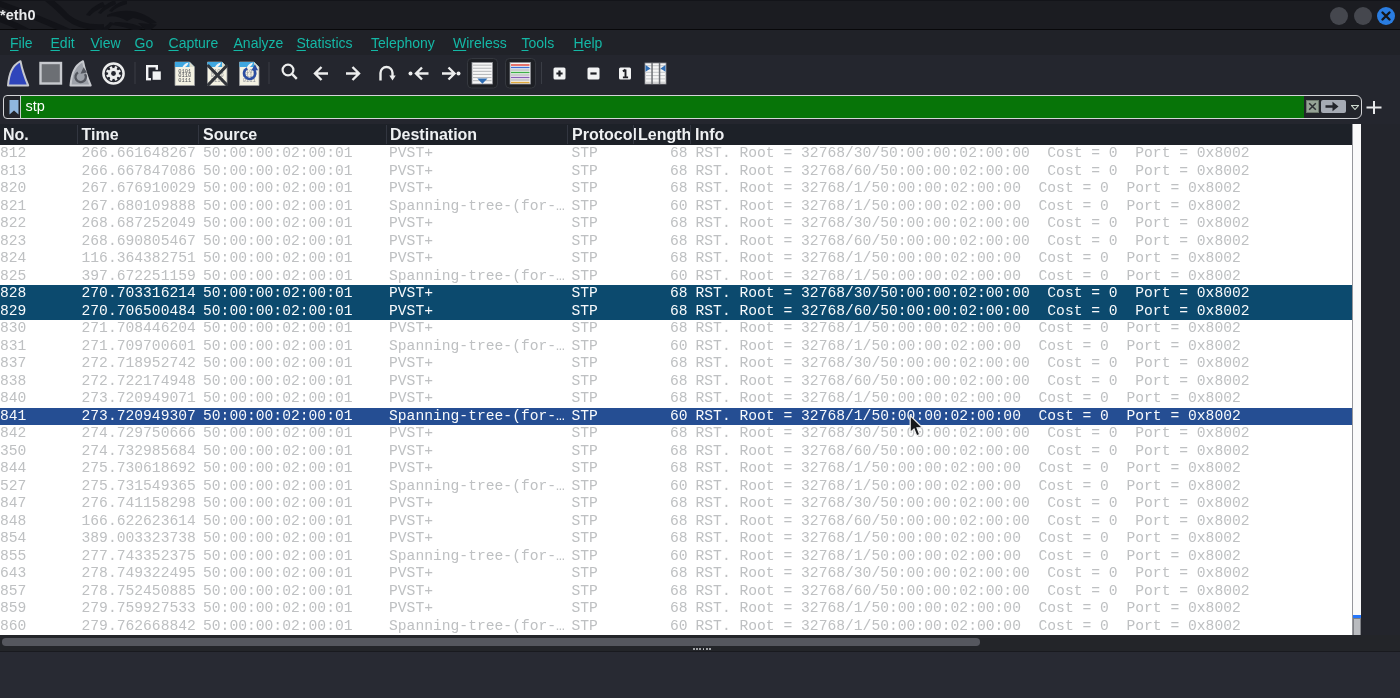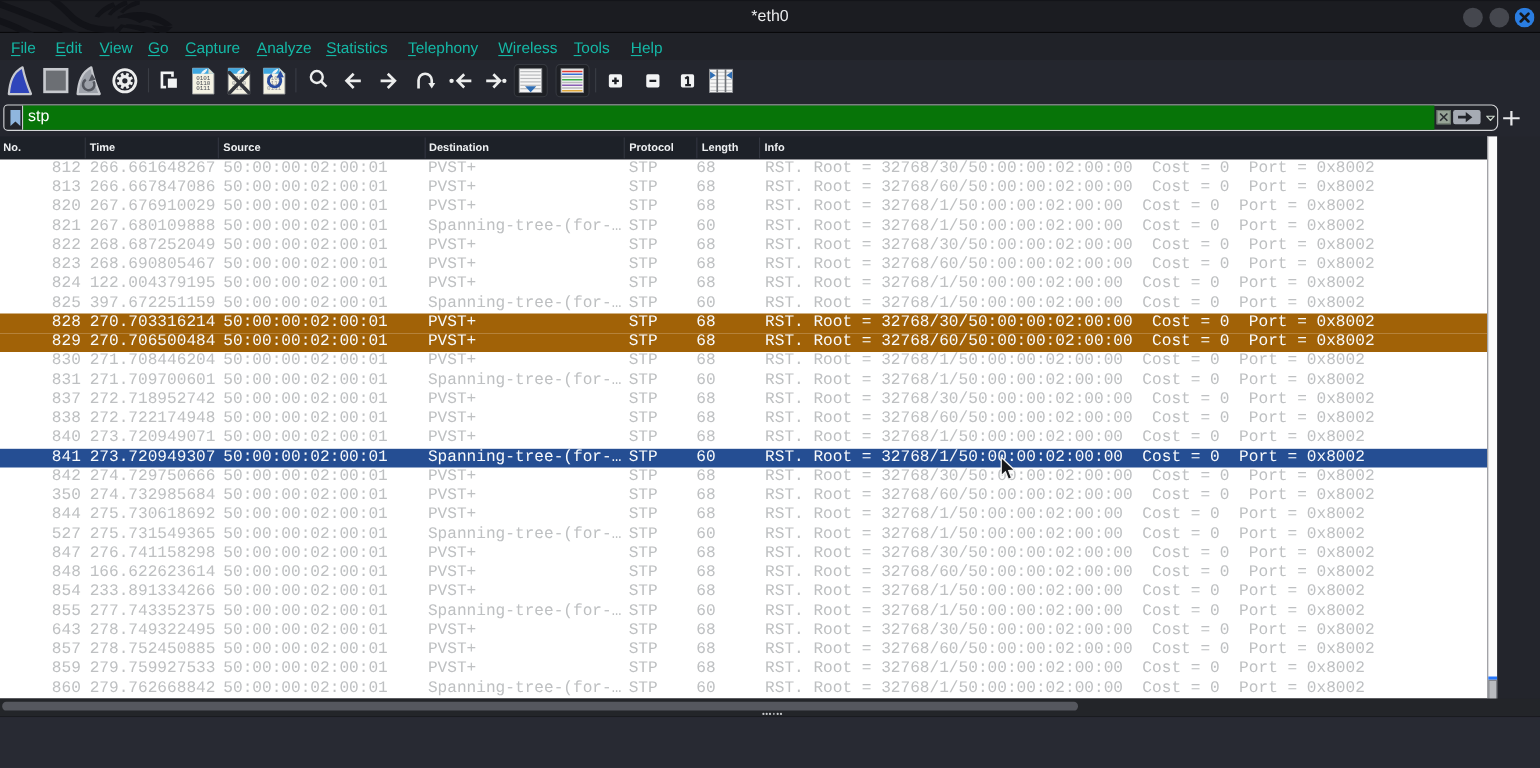--- a/index.html
+++ b/index.html
@@ -1,48 +1,48 @@
 <!DOCTYPE html>
 <html><head><meta charset="utf-8"><style>
 *{margin:0;padding:0;box-sizing:border-box}
 html,body{width:1400px;height:698px;overflow:hidden;background:#282a33;opacity:.999;
   font-family:"Liberation Sans",sans-serif;position:relative}
 .abs{position:absolute}
 
 #title{left:0;top:0;width:1400px;height:30px;background:#1b1c21;border-top:1.5px solid #131419;border-bottom:1px solid #08080a}
-#title .txt{left:0;top:0;width:1400px;height:30px;line-height:29px;text-align:center;
-  color:#e9eaec;font-size:14.5px;font-weight:400}
+#title .txt{left:0;top:0;width:1400px;height:30px;line-height:29px;text-align:left;
+  color:#e9eaec;font-size:14.5px;font-weight:700}
 .wbtn{top:6px;width:18px;height:18px;border-radius:50%;background:#45474e}
 
 #menu{left:0;top:30px;width:1400px;height:25px;background:#202228}
 .mi{position:absolute;top:0;height:25px;line-height:26px;color:#14b8a6;font-size:14px}
 .mi u{text-decoration-thickness:1px;text-underline-offset:2px}
 
 #tools{left:0;top:55px;width:1400px;height:68.5px;background:#24262e}
 
 #filter{left:3px;top:40px;width:1359px;height:24px;border:1px solid #d4d5d8;
   border-radius:4px 6px 6px 4px;background:#22242a;overflow:hidden}
 #filter .green{position:absolute;left:16px;top:-1px;width:1284px;height:24px;background:#077408;
   border-left:1px solid #caccd0}
 #filter .stp{position:absolute;left:21.5px;top:-1px;height:23px;line-height:23px;color:#fff;font-size:14.5px}
 
 #head{left:0;top:123.5px;width:1352px;height:21.5px;background:#1d2128;color:#eef0f2;
-  font-size:10px;font-weight:700}
+  font-size:16px;font-weight:700}
 #head span{position:absolute;top:0;height:21.5px;line-height:21px}
 #head i{position:absolute;top:1px;height:19.5px;width:1px;background:#323640}
 
 #tbl{left:0;top:145px;width:1352px;height:490px;background:#fff;
   font-family:"Liberation Mono",monospace;font-size:14.67px;color:#bec0c2}
 .r{position:relative;width:1352px;height:17.5px;line-height:17.5px;white-space:pre}
 .r span{position:absolute;top:0}
-.r.sel{background:#a16207;color:#f8fafc}
+.r.sel{background:#0c4a6e;color:#f8fafc}
 .r.nav{background:#254e93;color:#f8fafc}
-.c0{left:0;width:73.5px;text-align:right}
+.c0{left:0;width:73.5px;}
 .c1{left:81.5px}.c2{left:203px}.c3{left:389px}.c4{left:571.5px}
-.c5{left:633px;width:54.5px;}.c6{left:695.5px}
+.c5{left:633px;width:54.5px;text-align:right}.c6{left:695.5px}
 
 #vsb{left:1351.5px;top:123.5px;width:9.5px;height:514px;background:#fafafa;border-left:1px solid #95969b}
 #vsbmark{left:1352.5px;top:614.5px;width:8.5px;height:3px;background:#2677fb}
 #vsbthumb{left:1352.5px;top:617.5px;width:8.5px;height:19.5px;background:#b9bbbf;border:1px solid #7e8085}
 #rmargin{left:1361px;top:123.5px;width:39px;height:527.5px;background:#23252c}
 
 #hsb{left:0;top:635px;width:1400px;height:15.5px;background:#232529}
 #hsbthumb{left:2px;top:638px;width:978px;height:7.5px;border-radius:3.75px;background:#55575e}
 #split{left:0;top:650.5px;width:1400px;height:1px;background:#191a1f}
 #bottom{left:0;top:651.5px;width:1400px;height:46.5px;background:#282a33}
@@ -222,37 +222,37 @@
     <i style="left:633px"></i>
     <i style="left:690px"></i>
 </div>
 <div class="abs" id="tbl">
 <div class="r"><span class="c0">812</span><span class="c1">266.661648267</span><span class="c2">50:00:00:02:00:01</span><span class="c3">PVST+</span><span class="c4">STP</span><span class="c5">68</span><span class="c6">RST. Root = 32768/30/50:00:00:02:00:00&nbsp;&nbsp;Cost = 0&nbsp;&nbsp;Port = 0x8002</span></div>
 <div class="r"><span class="c0">813</span><span class="c1">266.667847086</span><span class="c2">50:00:00:02:00:01</span><span class="c3">PVST+</span><span class="c4">STP</span><span class="c5">68</span><span class="c6">RST. Root = 32768/60/50:00:00:02:00:00&nbsp;&nbsp;Cost = 0&nbsp;&nbsp;Port = 0x8002</span></div>
 <div class="r"><span class="c0">820</span><span class="c1">267.676910029</span><span class="c2">50:00:00:02:00:01</span><span class="c3">PVST+</span><span class="c4">STP</span><span class="c5">68</span><span class="c6">RST. Root = 32768/1/50:00:00:02:00:00&nbsp;&nbsp;Cost = 0&nbsp;&nbsp;Port = 0x8002</span></div>
 <div class="r"><span class="c0">821</span><span class="c1">267.680109888</span><span class="c2">50:00:00:02:00:01</span><span class="c3">Spanning-tree-(for-…</span><span class="c4">STP</span><span class="c5">60</span><span class="c6">RST. Root = 32768/1/50:00:00:02:00:00&nbsp;&nbsp;Cost = 0&nbsp;&nbsp;Port = 0x8002</span></div>
 <div class="r"><span class="c0">822</span><span class="c1">268.687252049</span><span class="c2">50:00:00:02:00:01</span><span class="c3">PVST+</span><span class="c4">STP</span><span class="c5">68</span><span class="c6">RST. Root = 32768/30/50:00:00:02:00:00&nbsp;&nbsp;Cost = 0&nbsp;&nbsp;Port = 0x8002</span></div>
 <div class="r"><span class="c0">823</span><span class="c1">268.690805467</span><span class="c2">50:00:00:02:00:01</span><span class="c3">PVST+</span><span class="c4">STP</span><span class="c5">68</span><span class="c6">RST. Root = 32768/60/50:00:00:02:00:00&nbsp;&nbsp;Cost = 0&nbsp;&nbsp;Port = 0x8002</span></div>
-<div class="r"><span class="c0">824</span><span class="c1">122.004379195</span><span class="c2">50:00:00:02:00:01</span><span class="c3">PVST+</span><span class="c4">STP</span><span class="c5">68</span><span class="c6">RST. Root = 32768/1/50:00:00:02:00:00&nbsp;&nbsp;Cost = 0&nbsp;&nbsp;Port = 0x8002</span></div>
+<div class="r"><span class="c0">824</span><span class="c1">116.364382751</span><span class="c2">50:00:00:02:00:01</span><span class="c3">PVST+</span><span class="c4">STP</span><span class="c5">68</span><span class="c6">RST. Root = 32768/1/50:00:00:02:00:00&nbsp;&nbsp;Cost = 0&nbsp;&nbsp;Port = 0x8002</span></div>
 <div class="r"><span class="c0">825</span><span class="c1">397.672251159</span><span class="c2">50:00:00:02:00:01</span><span class="c3">Spanning-tree-(for-…</span><span class="c4">STP</span><span class="c5">60</span><span class="c6">RST. Root = 32768/1/50:00:00:02:00:00&nbsp;&nbsp;Cost = 0&nbsp;&nbsp;Port = 0x8002</span></div>
 <div class="r sel"><span class="c0">828</span><span class="c1">270.703316214</span><span class="c2">50:00:00:02:00:01</span><span class="c3">PVST+</span><span class="c4">STP</span><span class="c5">68</span><span class="c6">RST. Root = 32768/30/50:00:00:02:00:00&nbsp;&nbsp;Cost = 0&nbsp;&nbsp;Port = 0x8002</span></div>
 <div class="r sel"><span class="c0">829</span><span class="c1">270.706500484</span><span class="c2">50:00:00:02:00:01</span><span class="c3">PVST+</span><span class="c4">STP</span><span class="c5">68</span><span class="c6">RST. Root = 32768/60/50:00:00:02:00:00&nbsp;&nbsp;Cost = 0&nbsp;&nbsp;Port = 0x8002</span></div>
 <div class="r"><span class="c0">830</span><span class="c1">271.708446204</span><span class="c2">50:00:00:02:00:01</span><span class="c3">PVST+</span><span class="c4">STP</span><span class="c5">68</span><span class="c6">RST. Root = 32768/1/50:00:00:02:00:00&nbsp;&nbsp;Cost = 0&nbsp;&nbsp;Port = 0x8002</span></div>
 <div class="r"><span class="c0">831</span><span class="c1">271.709700601</span><span class="c2">50:00:00:02:00:01</span><span class="c3">Spanning-tree-(for-…</span><span class="c4">STP</span><span class="c5">60</span><span class="c6">RST. Root = 32768/1/50:00:00:02:00:00&nbsp;&nbsp;Cost = 0&nbsp;&nbsp;Port = 0x8002</span></div>
 <div class="r"><span class="c0">837</span><span class="c1">272.718952742</span><span class="c2">50:00:00:02:00:01</span><span class="c3">PVST+</span><span class="c4">STP</span><span class="c5">68</span><span class="c6">RST. Root = 32768/30/50:00:00:02:00:00&nbsp;&nbsp;Cost = 0&nbsp;&nbsp;Port = 0x8002</span></div>
 <div class="r"><span class="c0">838</span><span class="c1">272.722174948</span><span class="c2">50:00:00:02:00:01</span><span class="c3">PVST+</span><span class="c4">STP</span><span class="c5">68</span><span class="c6">RST. Root = 32768/60/50:00:00:02:00:00&nbsp;&nbsp;Cost = 0&nbsp;&nbsp;Port = 0x8002</span></div>
 <div class="r"><span class="c0">840</span><span class="c1">273.720949071</span><span class="c2">50:00:00:02:00:01</span><span class="c3">PVST+</span><span class="c4">STP</span><span class="c5">68</span><span class="c6">RST. Root = 32768/1/50:00:00:02:00:00&nbsp;&nbsp;Cost = 0&nbsp;&nbsp;Port = 0x8002</span></div>
 <div class="r nav"><span class="c0">841</span><span class="c1">273.720949307</span><span class="c2">50:00:00:02:00:01</span><span class="c3">Spanning-tree-(for-…</span><span class="c4">STP</span><span class="c5">60</span><span class="c6">RST. Root = 32768/1/50:00:00:02:00:00&nbsp;&nbsp;Cost = 0&nbsp;&nbsp;Port = 0x8002</span></div>
 <div class="r"><span class="c0">842</span><span class="c1">274.729750666</span><span class="c2">50:00:00:02:00:01</span><span class="c3">PVST+</span><span class="c4">STP</span><span class="c5">68</span><span class="c6">RST. Root = 32768/30/50:00:00:02:00:00&nbsp;&nbsp;Cost = 0&nbsp;&nbsp;Port = 0x8002</span></div>
 <div class="r"><span class="c0">350</span><span class="c1">274.732985684</span><span class="c2">50:00:00:02:00:01</span><span class="c3">PVST+</span><span class="c4">STP</span><span class="c5">68</span><span class="c6">RST. Root = 32768/60/50:00:00:02:00:00&nbsp;&nbsp;Cost = 0&nbsp;&nbsp;Port = 0x8002</span></div>
 <div class="r"><span class="c0">844</span><span class="c1">275.730618692</span><span class="c2">50:00:00:02:00:01</span><span class="c3">PVST+</span><span class="c4">STP</span><span class="c5">68</span><span class="c6">RST. Root = 32768/1/50:00:00:02:00:00&nbsp;&nbsp;Cost = 0&nbsp;&nbsp;Port = 0x8002</span></div>
 <div class="r"><span class="c0">527</span><span class="c1">275.731549365</span><span class="c2">50:00:00:02:00:01</span><span class="c3">Spanning-tree-(for-…</span><span class="c4">STP</span><span class="c5">60</span><span class="c6">RST. Root = 32768/1/50:00:00:02:00:00&nbsp;&nbsp;Cost = 0&nbsp;&nbsp;Port = 0x8002</span></div>
 <div class="r"><span class="c0">847</span><span class="c1">276.741158298</span><span class="c2">50:00:00:02:00:01</span><span class="c3">PVST+</span><span class="c4">STP</span><span class="c5">68</span><span class="c6">RST. Root = 32768/30/50:00:00:02:00:00&nbsp;&nbsp;Cost = 0&nbsp;&nbsp;Port = 0x8002</span></div>
 <div class="r"><span class="c0">848</span><span class="c1">166.622623614</span><span class="c2">50:00:00:02:00:01</span><span class="c3">PVST+</span><span class="c4">STP</span><span class="c5">68</span><span class="c6">RST. Root = 32768/60/50:00:00:02:00:00&nbsp;&nbsp;Cost = 0&nbsp;&nbsp;Port = 0x8002</span></div>
-<div class="r"><span class="c0">854</span><span class="c1">233.891334266</span><span class="c2">50:00:00:02:00:01</span><span class="c3">PVST+</span><span class="c4">STP</span><span class="c5">68</span><span class="c6">RST. Root = 32768/1/50:00:00:02:00:00&nbsp;&nbsp;Cost = 0&nbsp;&nbsp;Port = 0x8002</span></div>
+<div class="r"><span class="c0">854</span><span class="c1">389.003323738</span><span class="c2">50:00:00:02:00:01</span><span class="c3">PVST+</span><span class="c4">STP</span><span class="c5">68</span><span class="c6">RST. Root = 32768/1/50:00:00:02:00:00&nbsp;&nbsp;Cost = 0&nbsp;&nbsp;Port = 0x8002</span></div>
 <div class="r"><span class="c0">855</span><span class="c1">277.743352375</span><span class="c2">50:00:00:02:00:01</span><span class="c3">Spanning-tree-(for-…</span><span class="c4">STP</span><span class="c5">60</span><span class="c6">RST. Root = 32768/1/50:00:00:02:00:00&nbsp;&nbsp;Cost = 0&nbsp;&nbsp;Port = 0x8002</span></div>
 <div class="r"><span class="c0">643</span><span class="c1">278.749322495</span><span class="c2">50:00:00:02:00:01</span><span class="c3">PVST+</span><span class="c4">STP</span><span class="c5">68</span><span class="c6">RST. Root = 32768/30/50:00:00:02:00:00&nbsp;&nbsp;Cost = 0&nbsp;&nbsp;Port = 0x8002</span></div>
 <div class="r"><span class="c0">857</span><span class="c1">278.752450885</span><span class="c2">50:00:00:02:00:01</span><span class="c3">PVST+</span><span class="c4">STP</span><span class="c5">68</span><span class="c6">RST. Root = 32768/60/50:00:00:02:00:00&nbsp;&nbsp;Cost = 0&nbsp;&nbsp;Port = 0x8002</span></div>
 <div class="r"><span class="c0">859</span><span class="c1">279.759927533</span><span class="c2">50:00:00:02:00:01</span><span class="c3">PVST+</span><span class="c4">STP</span><span class="c5">68</span><span class="c6">RST. Root = 32768/1/50:00:00:02:00:00&nbsp;&nbsp;Cost = 0&nbsp;&nbsp;Port = 0x8002</span></div>
 <div class="r"><span class="c0">860</span><span class="c1">279.762668842</span><span class="c2">50:00:00:02:00:01</span><span class="c3">Spanning-tree-(for-…</span><span class="c4">STP</span><span class="c5">60</span><span class="c6">RST. Root = 32768/1/50:00:00:02:00:00&nbsp;&nbsp;Cost = 0&nbsp;&nbsp;Port = 0x8002</span></div>
 </div>
 <div class="abs" id="rmargin"></div>
 <div class="abs" id="vsb"></div>
 <div class="abs" id="vsbmark"></div>
 <div class="abs" id="vsbthumb"></div>

